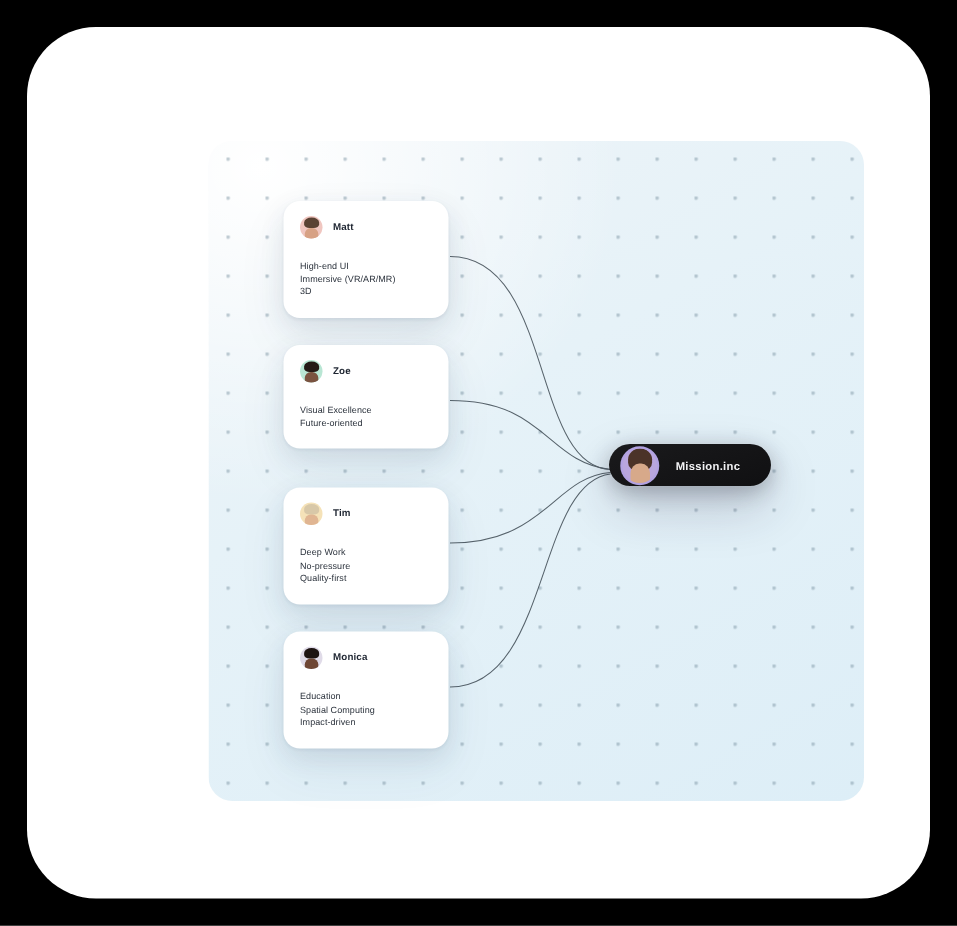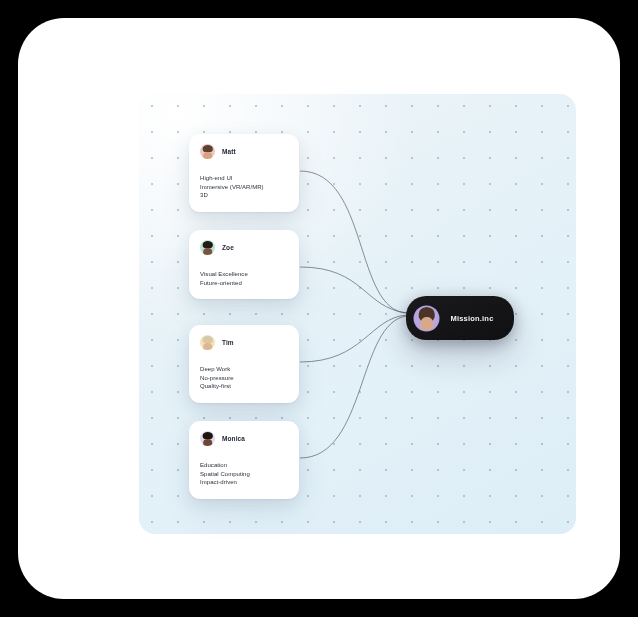--- a/index.html
+++ b/index.html
@@ -110,21 +110,21 @@
     letter-spacing: 0.05px;
   }
   .card-tags div { white-space: nowrap; }
 
   
   #hub {
     position: absolute;
     left: 388px;
     top: 278px;
     width: 108px;
-    height: 44px;
+    height: 28px;
     border-radius: 20px;
     background: linear-gradient(160deg, #1a1a1c 0%, #101012 100%);
     box-shadow:
       0 0 0 1px rgba(255,255,255,0.05),
       0 4px 14px rgba(25,25,40,0.30),
       0 14px 34px rgba(35,30,70,0.22);
     display: flex;
     align-items: center;
     padding-left: 9px;
     box-sizing: border-box;

